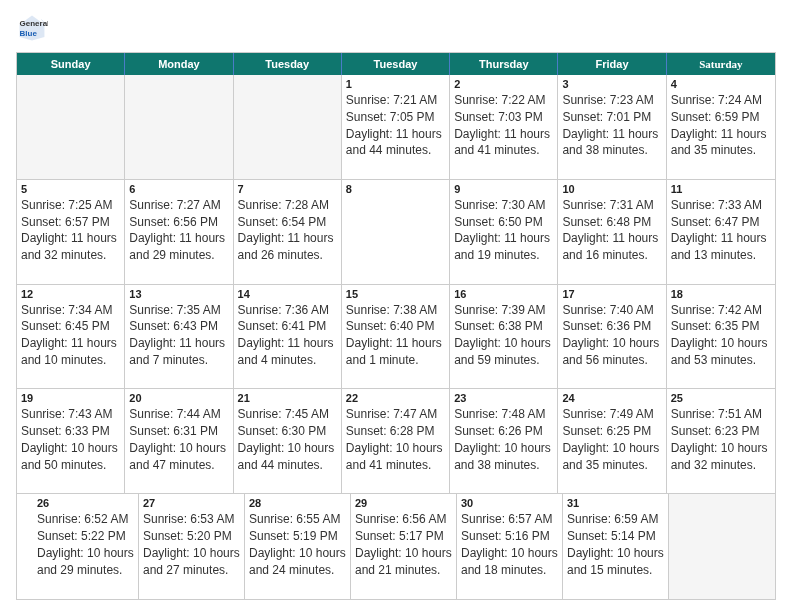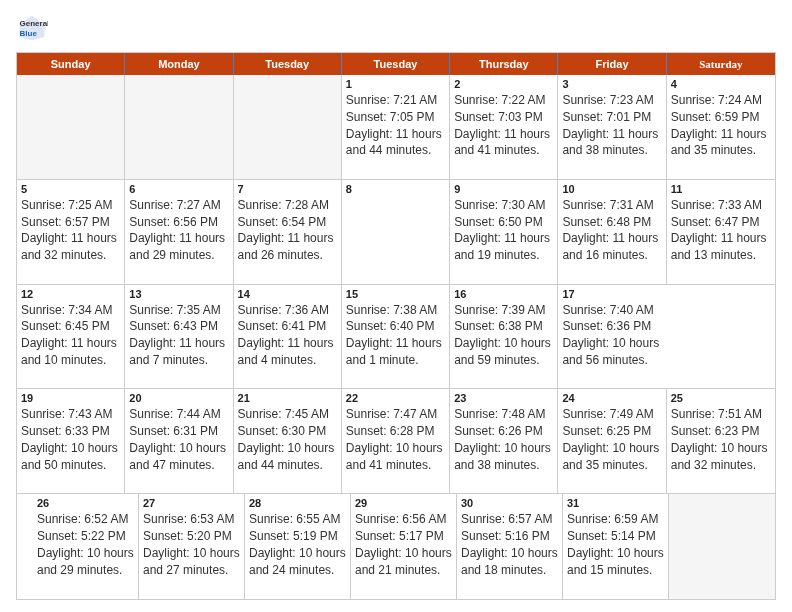--- a/index.html
+++ b/index.html
@@ -47,21 +47,21 @@
     }
     .calendar {
       flex: 1;
       display: flex;
       flex-direction: column;
       border: 1px solid #ccc;
     }
     .cal-header {
       display: grid;
       grid-template-columns: repeat(7, 1fr);
-      background: #c2410c;
+      background: #0f766e;
     }
     .cal-header-cell {
       color: #fff;
       font-size: 11px;
       font-weight: bold;
       text-align: center;
       padding: 5px 2px;
       border-right: 1px solid #4a7cc7;
     }
     .cal-header-cell:last-child { border-right: none; font-family: Liberation Serif, serif; }
@@ -148,20 +148,21 @@
           <div class="cal-cell"><span class="day-num">10</span><span class="sun">Sunrise: 7:31 AM<br>Sunset: 6:48 PM<br>Daylight: 11 hours and 16 minutes.</span></div>
           <div class="cal-cell"><span class="day-num">11</span><span class="sun">Sunrise: 7:33 AM<br>Sunset: 6:47 PM<br>Daylight: 11 hours and 13 minutes.</span></div>
         </div>
         <div class="cal-week">
           <div class="cal-cell"><span class="day-num">12</span><span class="sun">Sunrise: 7:34 AM<br>Sunset: 6:45 PM<br>Daylight: 11 hours and 10 minutes.</span></div>
           <div class="cal-cell"><span class="day-num">13</span><span class="sun">Sunrise: 7:35 AM<br>Sunset: 6:43 PM<br>Daylight: 11 hours and 7 minutes.</span></div>
           <div class="cal-cell"><span class="day-num">14</span><span class="sun">Sunrise: 7:36 AM<br>Sunset: 6:41 PM<br>Daylight: 11 hours and 4 minutes.</span></div>
           <div class="cal-cell"><span class="day-num">15</span><span class="sun">Sunrise: 7:38 AM<br>Sunset: 6:40 PM<br>Daylight: 11 hours and 1 minute.</span></div>
           <div class="cal-cell"><span class="day-num">16</span><span class="sun">Sunrise: 7:39 AM<br>Sunset: 6:38 PM<br>Daylight: 10 hours and 59 minutes.</span></div>
           <div class="cal-cell"><span class="day-num">17</span><span class="sun">Sunrise: 7:40 AM<br>Sunset: 6:36 PM<br>Daylight: 10 hours and 56 minutes.</span></div>
+          <div class="cal-cell"><span class="day-num">18</span><span class="sun">Sunrise: 7:42 AM<br>Sunset: 6:35 PM<br>Daylight: 10 hours and 53 minutes.</span></div>
         </div>
         <div class="cal-week">
           <div class="cal-cell"><span class="day-num">19</span><span class="sun">Sunrise: 7:43 AM<br>Sunset: 6:33 PM<br>Daylight: 10 hours and 50 minutes.</span></div>
           <div class="cal-cell"><span class="day-num">20</span><span class="sun">Sunrise: 7:44 AM<br>Sunset: 6:31 PM<br>Daylight: 10 hours and 47 minutes.</span></div>
           <div class="cal-cell"><span class="day-num">21</span><span class="sun">Sunrise: 7:45 AM<br>Sunset: 6:30 PM<br>Daylight: 10 hours and 44 minutes.</span></div>
           <div class="cal-cell"><span class="day-num">22</span><span class="sun">Sunrise: 7:47 AM<br>Sunset: 6:28 PM<br>Daylight: 10 hours and 41 minutes.</span></div>
           <div class="cal-cell"><span class="day-num">23</span><span class="sun">Sunrise: 7:48 AM<br>Sunset: 6:26 PM<br>Daylight: 10 hours and 38 minutes.</span></div>
           <div class="cal-cell"><span class="day-num">24</span><span class="sun">Sunrise: 7:49 AM<br>Sunset: 6:25 PM<br>Daylight: 10 hours and 35 minutes.</span></div>
           <div class="cal-cell"><span class="day-num">25</span><span class="sun">Sunrise: 7:51 AM<br>Sunset: 6:23 PM<br>Daylight: 10 hours and 32 minutes.</span></div>
         </div>

